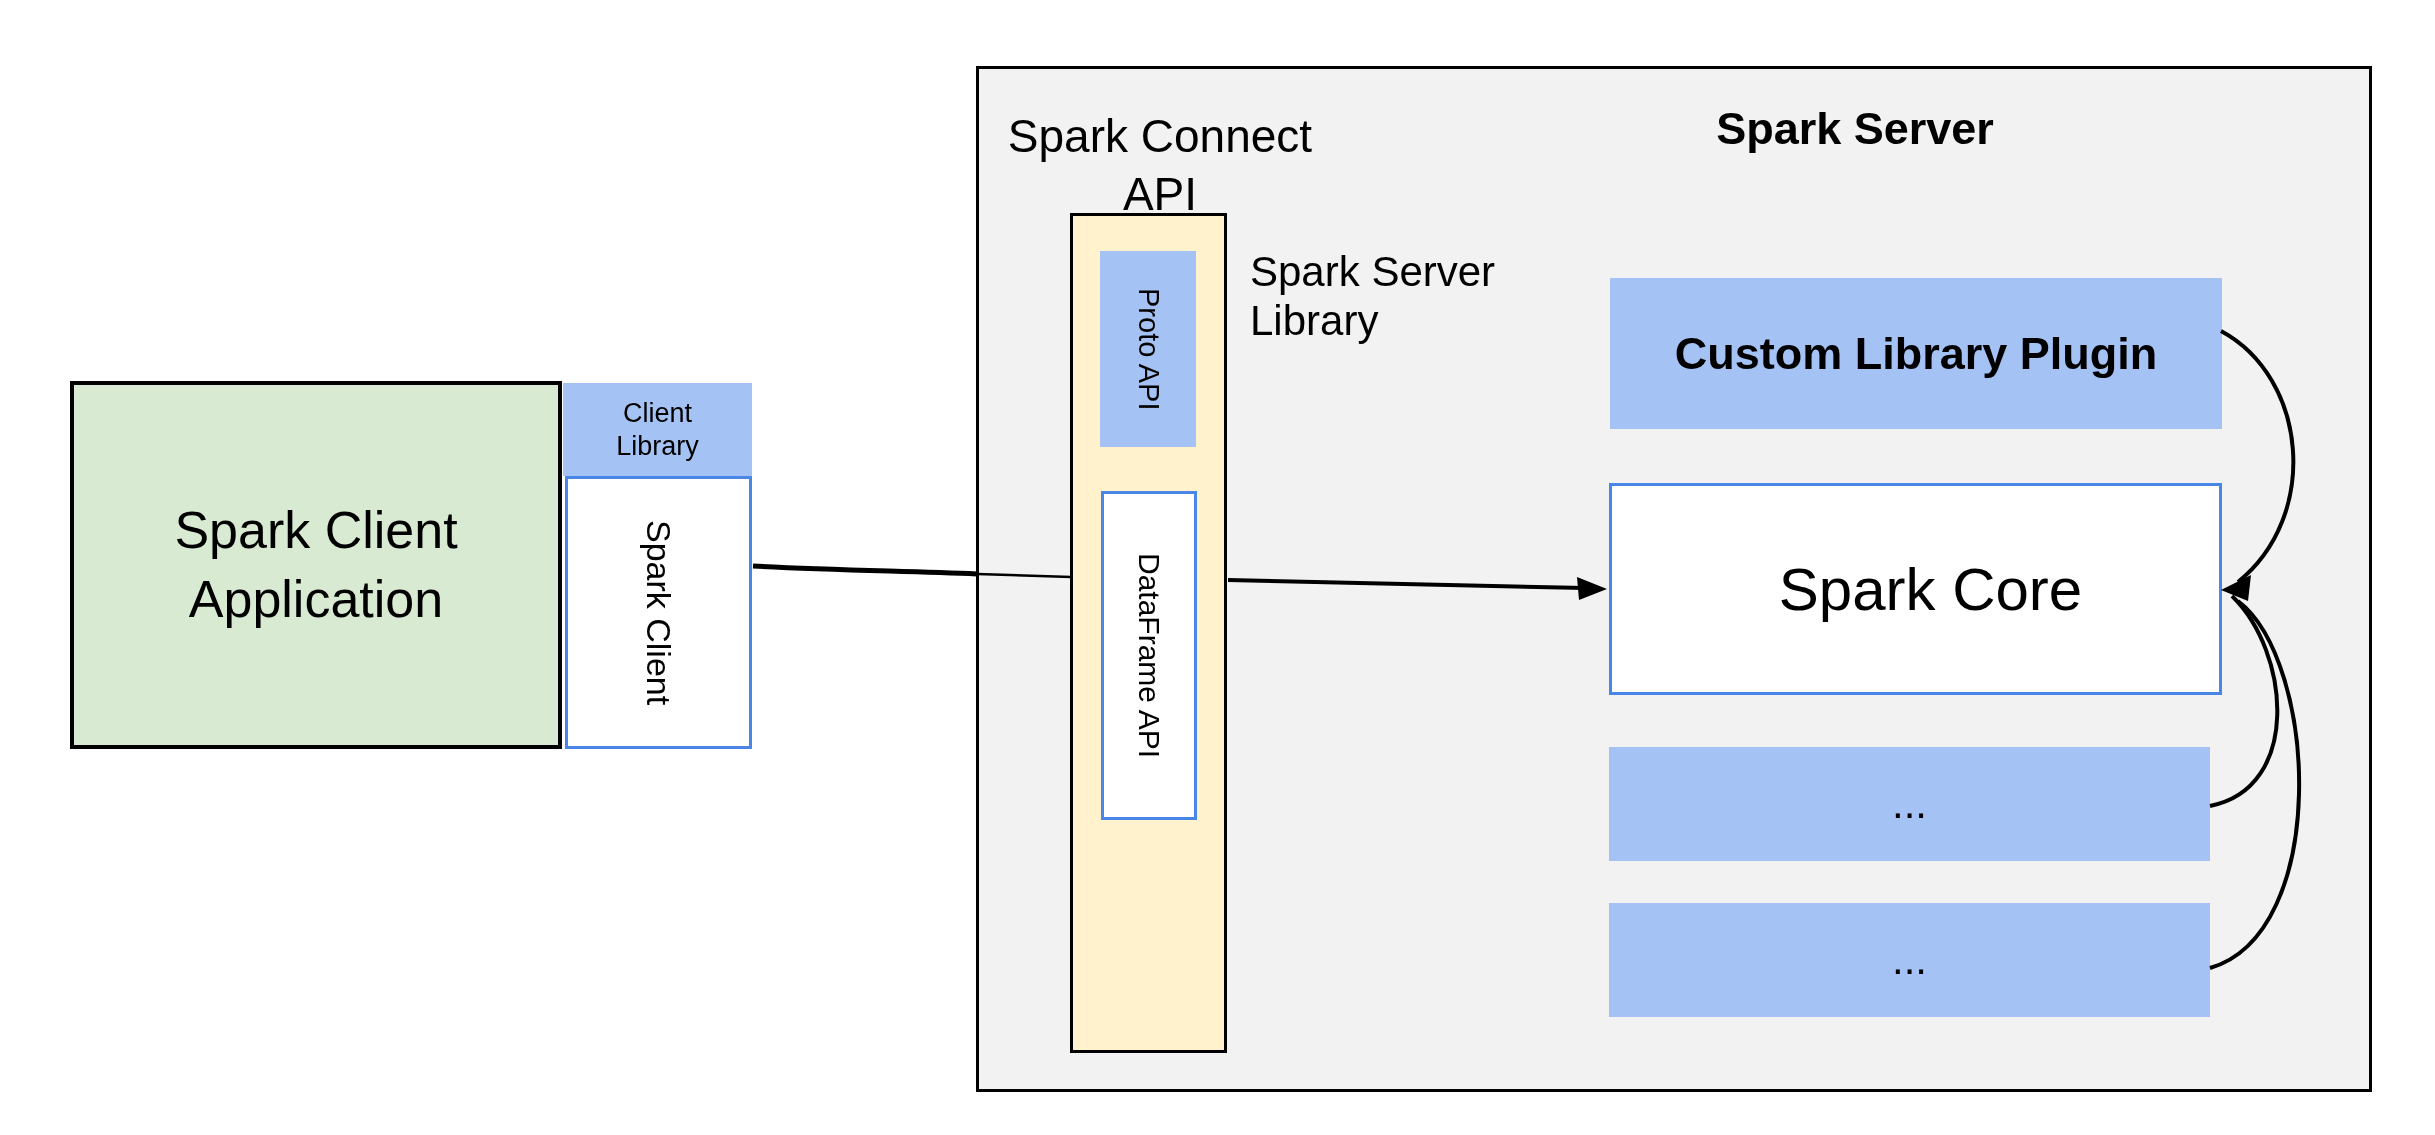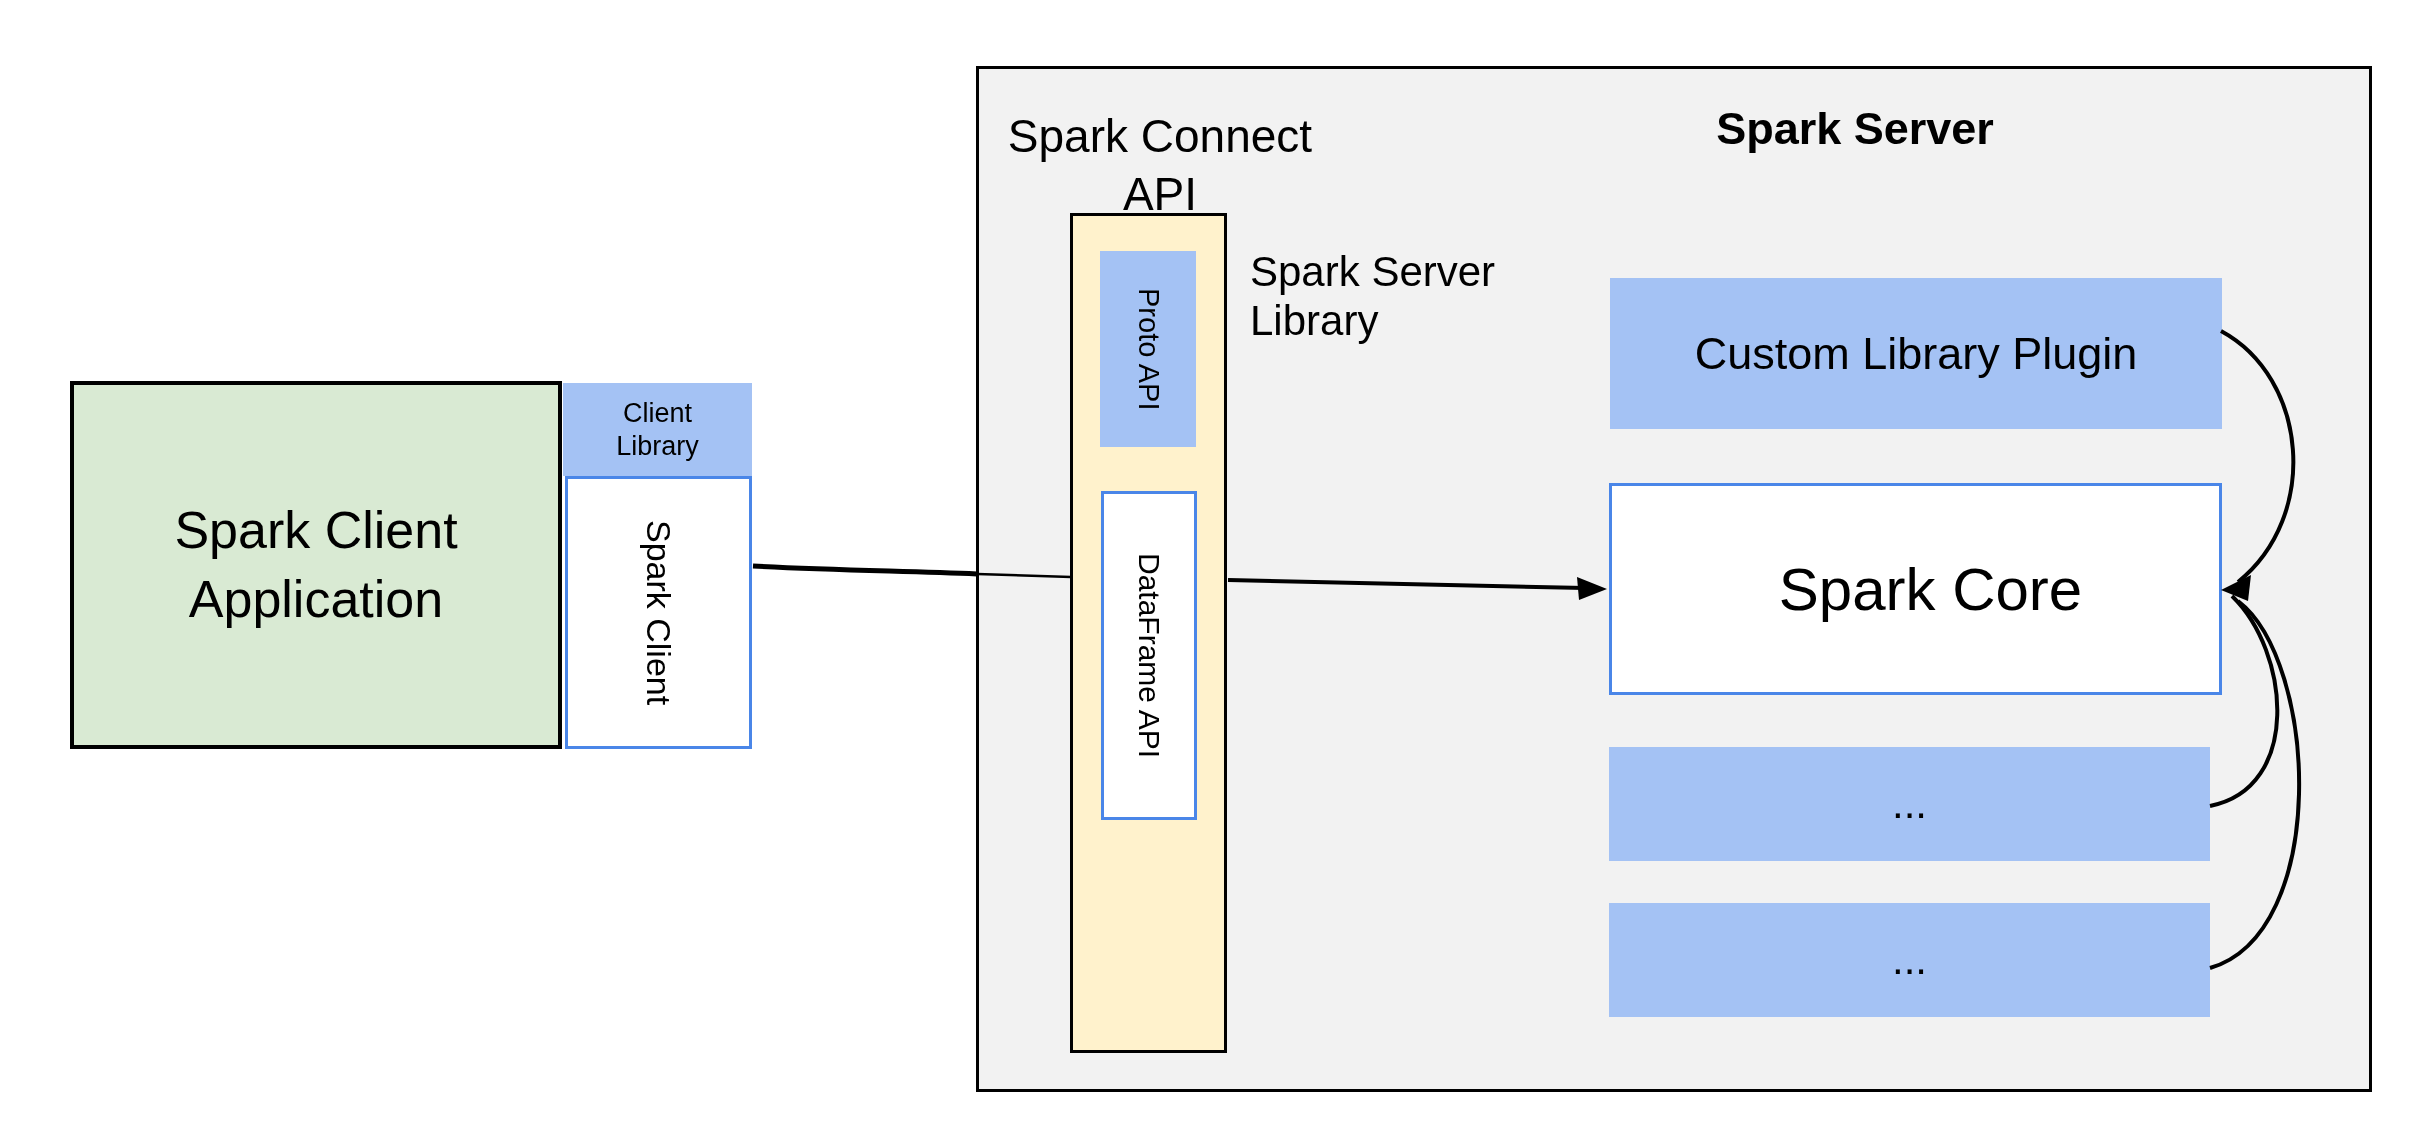--- a/index.html
+++ b/index.html
@@ -65,21 +65,21 @@
   }
   .proto-api .vtext { font-size: 29px; }
   .dataframe-api {
     left: 1101px; top: 491px; width: 96px; height: 329px;
     background: #fff; border: 3px solid var(--blue_border); z-index: 2;
   }
   .dataframe-api .vtext { font-size: 30px; }
   
   .custom-plugin {
     left: 1610px; top: 278px; width: 612px; height: 151px;
-    background: var(--blue); font-size: 45px; z-index: 1;
+    background: var(--blue); font-size: 45px; z-index: 1; font-weight: bold;
   }
   .spark-core {
     left: 1609px; top: 483px; width: 613px; height: 212px;
     background: #fff; border: 3px solid var(--blue_border);
     font-size: 60px; z-index: 1; padding-left: 30px;
   }
   .more-box-1 {
     left: 1609px; top: 747px; width: 601px; height: 114px;
     background: var(--blue); font-size: 42px; z-index: 1;
   }

